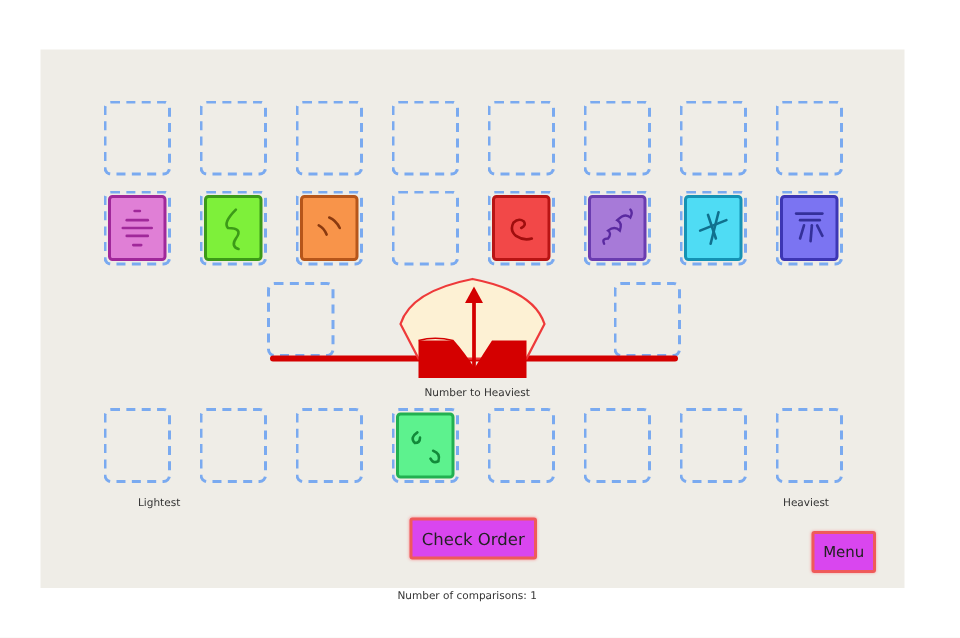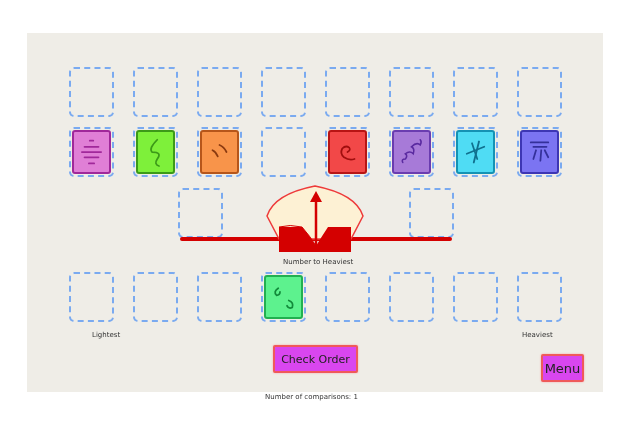--- a/index.html
+++ b/index.html
@@ -132,13 +132,13 @@
   <div class="slot" style="left:389px;top:272px;"></div>
   <div class="slot" style="left:453px;top:272px;"></div>
   <div class="slot" style="left:517px;top:272px;"></div>
 </div>
 
 <div class="label" style="left:76px;top:331px;margin-left:16px;">Lightest</div>
 <div class="label" style="left:522px;top:331px;">Heaviest</div>
 
 <div class="btn" style="left:273px;top:345px;width:81px;height:24px;font-size:11px;">Check Order</div>
 <div class="label" style="left:265px;top:393px;text-align:right;">Number of comparisons: 1</div>
-<div class="btn" style="left:541px;top:354px;width:39px;height:24px;font-size:13px;">Menu</div>
+<div class="btn" style="left:541px;top:354px;width:39px;height:24px;font-size:10px;">Menu</div>
 
 </body></html>

